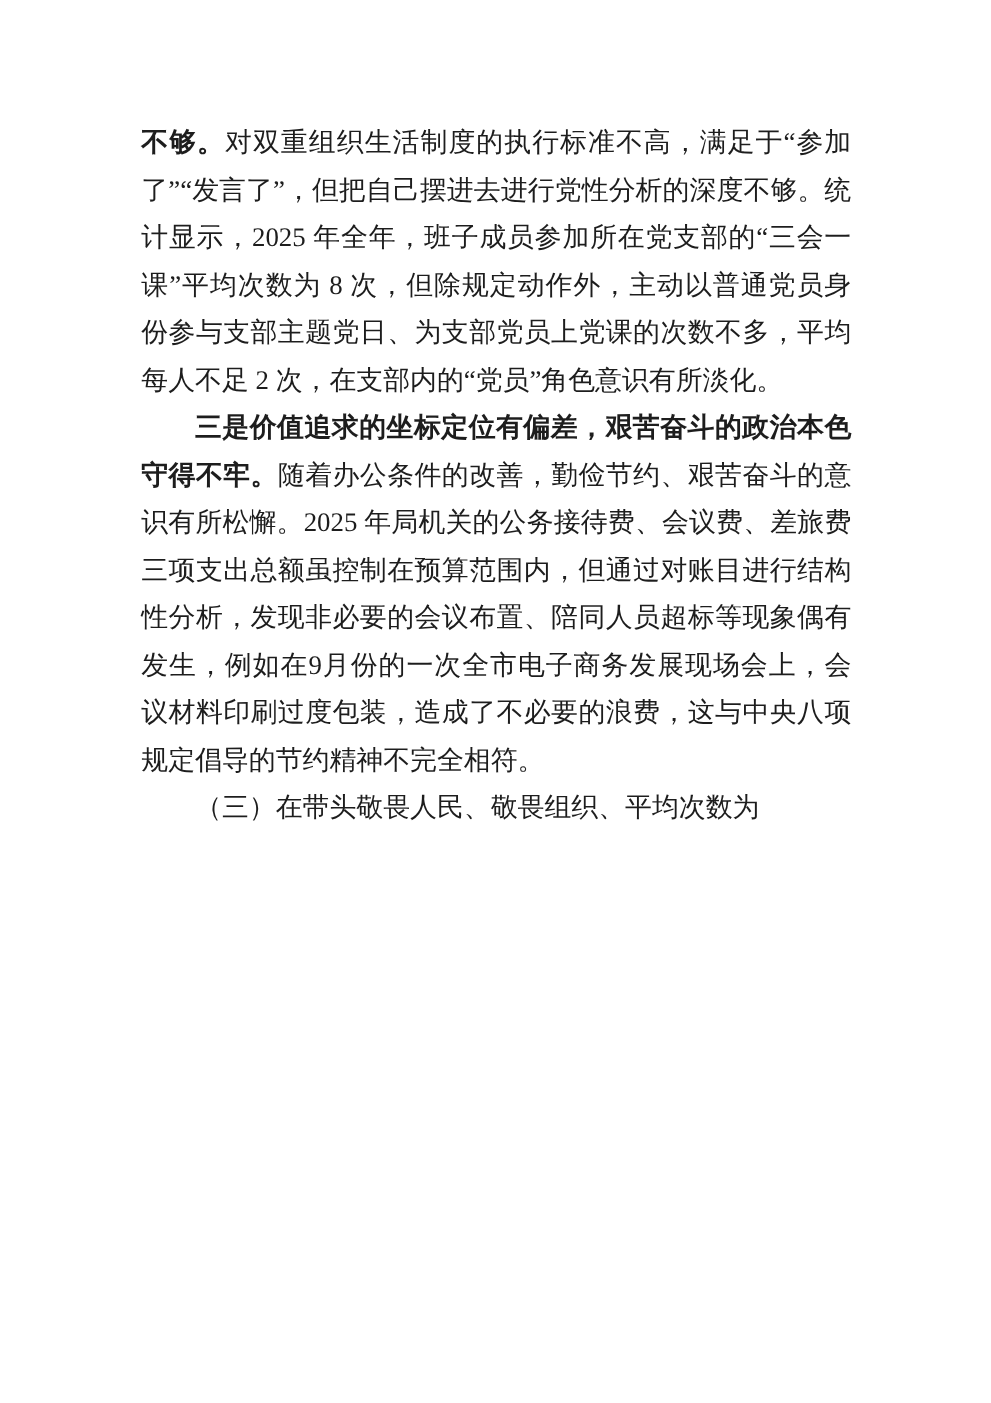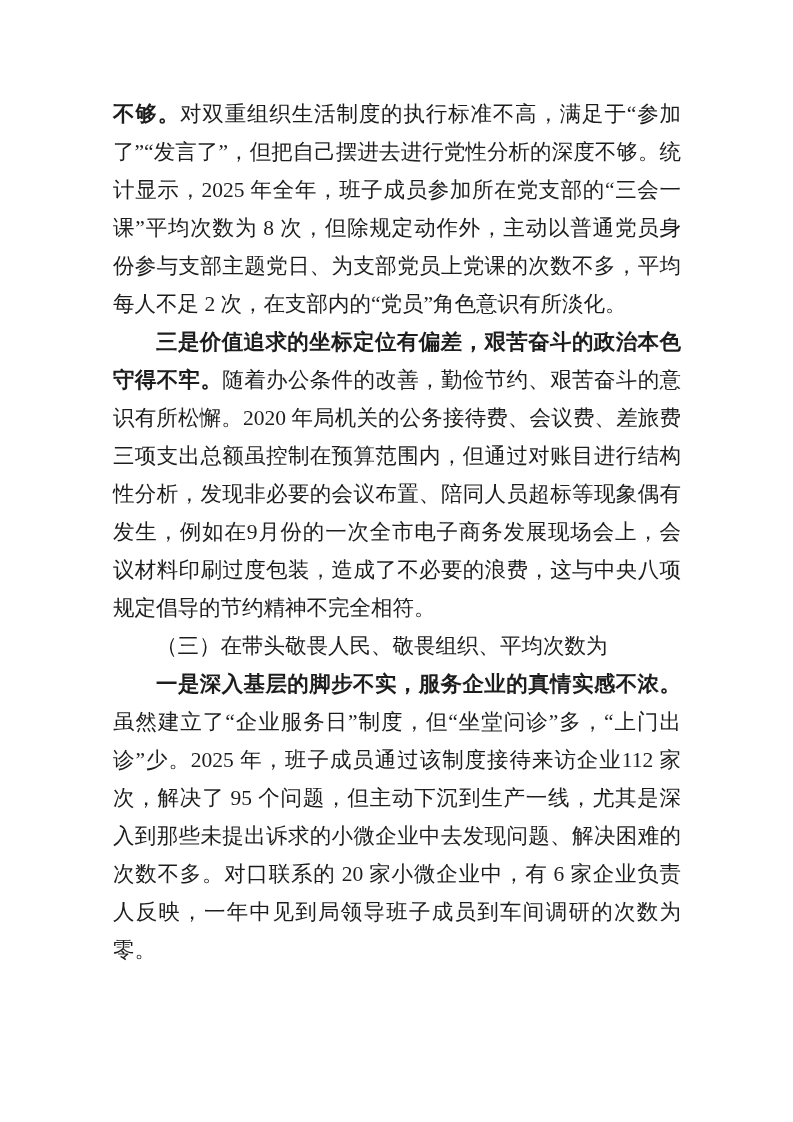--- a/index.html
+++ b/index.html
@@ -36,20 +36,19 @@
     font-weight: normal;
   }
 </style>
 </head>
 <body>
 
 <div class="page">
 
   <p class="para continuation"><span class="lead">不够。</span><span>对双重组织生活制度的执行标准不高，满足于“参加了”“发言了”，但把自己摆进去进行党性分析的深度不够。统计显示，2025 年全年，班子成员参加所在党支部的“三会一课”平均次数为 8 次，但除规定动作外，主动以普通党员身份参与支部主题党日、为支部党员上党课的次数不多，平均每人不足 2 次，在支部内的“党员”角色意识有所淡化。</span></p>
 
-  <p class="para"><span class="lead">三是价值追求的坐标定位有偏差，艰苦奋斗的政治本色守得不牢。</span><span>随着办公条件的改善，勤俭节约、艰苦奋斗的意识有所松懈。2020 年局机关的公务接待费、会议费、差旅费三项支出总额虽控制在预算范围内，但通过对账目进行结构性分析，发现非必要的会议布置、陪同人员超标等现象偶有发生，例如在9月份的一次全市电子商务发展现场会上，会议材料印刷过度包装，造成了不必要的浪费，这与中央八项规定倡导的节约精神不完全相符。</span></p>
+  <p class="para"><span class="lead">三是价值追求的坐标定位有偏差，艰苦奋斗的政治本色守得不牢。</span><span>随着办公条件的改善，勤俭节约、艰苦奋斗的意识有所松懈。2025 年局机关的公务接待费、会议费、差旅费三项支出总额虽控制在预算范围内，但通过对账目进行结构性分析，发现非必要的会议布置、陪同人员超标等现象偶有发生，例如在9月份的一次全市电子商务发展现场会上，会议材料印刷过度包装，造成了不必要的浪费，这与中央八项规定倡导的节约精神不完全相符。</span></p>
 
   <p class="para section-heading"><span>（三）在带头敬畏人民、敬畏组织、平均次数为</span></p>
 
-  <p class="para"><span class="lead">一是深入基层的脚步不实，服务企业的真情实感不浓。</span><span>虽然建立了“企业服务日”制度，但“坐堂问诊”多，“上门出诊”少。2025 年，班子成员通过该制度接待来访企业112 家次，解决了 95 个问题，但主动下沉到生产一线，尤其是深入到那些未提出诉求的小微企业中去发现问题、解决困难的次数不多。对口联系的 20 家小微企业中，有 6 家企业负责人反映，一年中见到局领导班子成员到车间调研的次数为零。</span></p>
 
 
 </div>
 
 </body></html>

